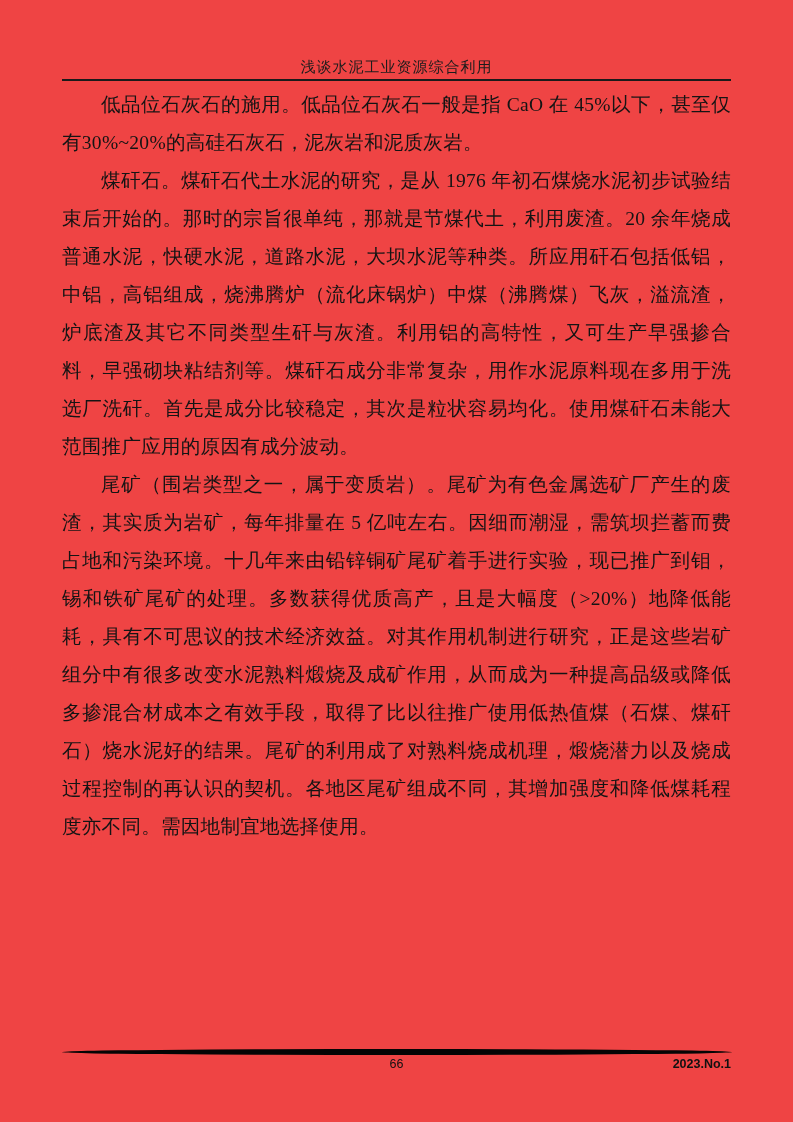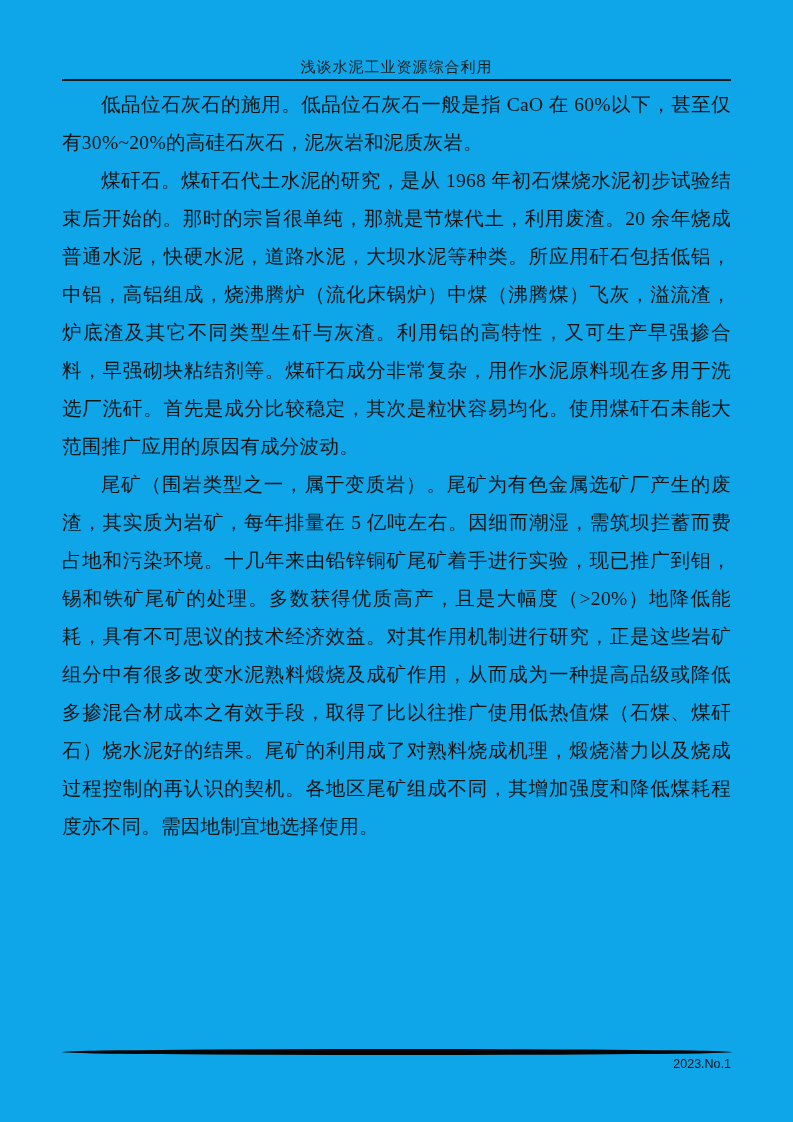--- a/index.html
+++ b/index.html
@@ -4,21 +4,21 @@
 <style>
   html, body {
     margin: 0;
     padding: 0;
     background: #ffffff;
   }
   .page {
     position: relative;
     width: 793px;
     height: 1122px;
-    background: #0ea5e9;
+    background: #ef4444;
     overflow: hidden;
     font-family: "Liberation Serif", "DejaVu Serif", serif;
     color: #161616;
   }
   .running-head {
     position: absolute;
     top: 58px;
     left: 62px;
     width: 669px;
     text-align: center;
@@ -74,37 +74,39 @@
   .page-number {
     position: absolute;
     left: 0;
     width: 100%;
     text-align: center;
   }
   .issue-label {
     position: absolute;
     right: 0;
     text-align: right;
+    font-weight: bold;
   }
 </style>
 </head>
 <body>
 
 <div class="page">
 
   <div class="running-head">浅谈水泥工业资源综合利用</div>
 
   <div class="head-rule"></div>
 
   <div class="body-text">
-    <p class="indent">低品位石灰石的施用。低品位石灰石一般是指 CaO 在 60%以下，甚至仅有30%~20%的高硅石灰石，泥灰岩和泥质灰岩。</p>
-    <p class="indent">煤矸石。煤矸石代土水泥的研究，是从 1968 年初石煤烧水泥初步试验结束后开始的。那时的宗旨很单纯，那就是节煤代土，利用废渣。20 余年烧成普通水泥，快硬水泥，道路水泥，大坝水泥等种类。所应用矸石包括低铝，中铝，高铝组成，烧沸腾炉（流化床锅炉）中煤（沸腾煤）飞灰，溢流渣，炉底渣及其它不同类型生矸与灰渣。利用铝的高特性，又可生产早强掺合料，早强砌块粘结剂等。煤矸石成分非常复杂，用作水泥原料现在多用于洗选厂洗矸。首先是成分比较稳定，其次是粒状容易均化。使用煤矸石未能大范围推广应用的原因有成分波动。</p>
+    <p class="indent">低品位石灰石的施用。低品位石灰石一般是指 CaO 在 45%以下，甚至仅有30%~20%的高硅石灰石，泥灰岩和泥质灰岩。</p>
+    <p class="indent">煤矸石。煤矸石代土水泥的研究，是从 1976 年初石煤烧水泥初步试验结束后开始的。那时的宗旨很单纯，那就是节煤代土，利用废渣。20 余年烧成普通水泥，快硬水泥，道路水泥，大坝水泥等种类。所应用矸石包括低铝，中铝，高铝组成，烧沸腾炉（流化床锅炉）中煤（沸腾煤）飞灰，溢流渣，炉底渣及其它不同类型生矸与灰渣。利用铝的高特性，又可生产早强掺合料，早强砌块粘结剂等。煤矸石成分非常复杂，用作水泥原料现在多用于洗选厂洗矸。首先是成分比较稳定，其次是粒状容易均化。使用煤矸石未能大范围推广应用的原因有成分波动。</p>
     <p class="indent">尾矿（围岩类型之一，属于变质岩）。尾矿为有色金属选矿厂产生的废渣，其实质为岩矿，每年排量在 5 亿吨左右。因细而潮湿，需筑坝拦蓄而费占地和污染环境。十几年来由铅锌铜矿尾矿着手进行实验，现已推广到钼，锡和铁矿尾矿的处理。多数获得优质高产，且是大幅度（&gt;20%）地降低能耗，具有不可思议的技术经济效益。对其作用机制进行研究，正是这些岩矿组分中有很多改变水泥熟料煅烧及成矿作用，从而成为一种提高品级或降低多掺混合材成本之有效手段，取得了比以往推广使用低热值煤（石煤、煤矸石）烧水泥好的结果。尾矿的利用成了对熟料烧成机理，煅烧潜力以及烧成过程控制的再认识的契机。各地区尾矿组成不同，其增加强度和降低煤耗程度亦不同。需因地制宜地选择使用。</p>
 
   </div>
 
   <div class="foot-rule"></div>
 
   <div class="footer-row">
+    <span class="page-number">66</span>
     <span class="issue-label">2023.No.1</span>
   </div>
 
 </div>
 
 </body></html>

